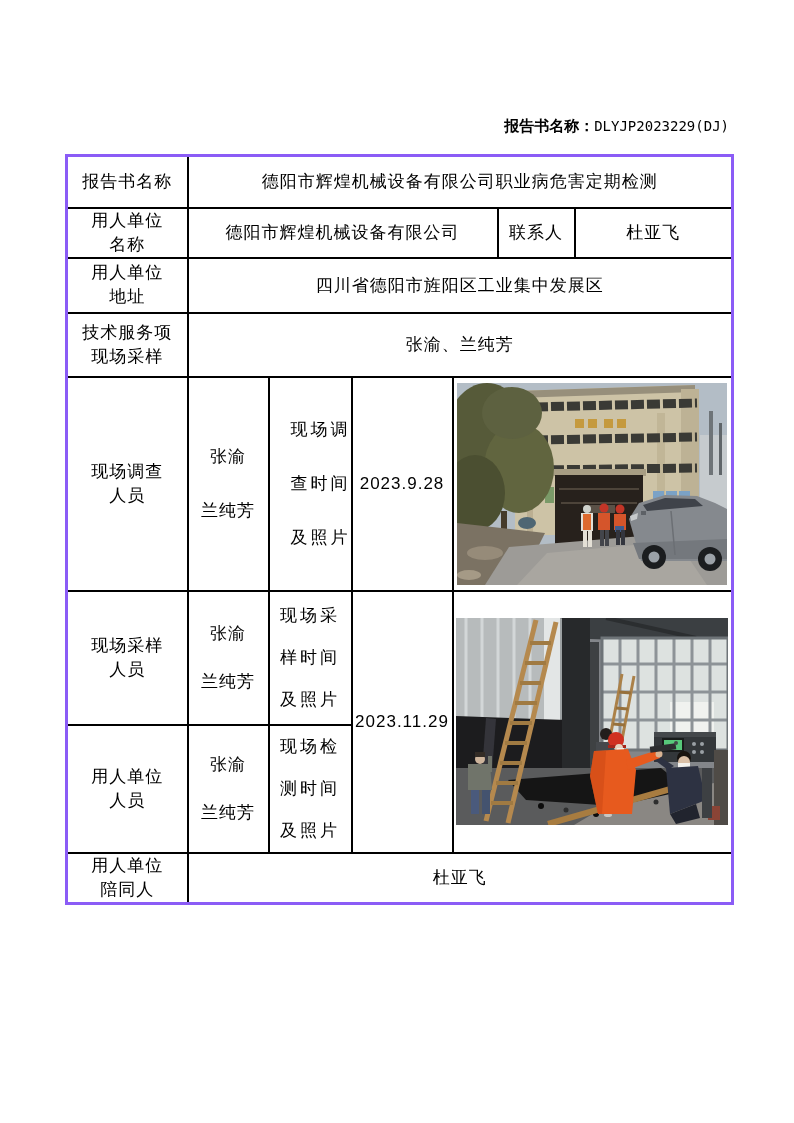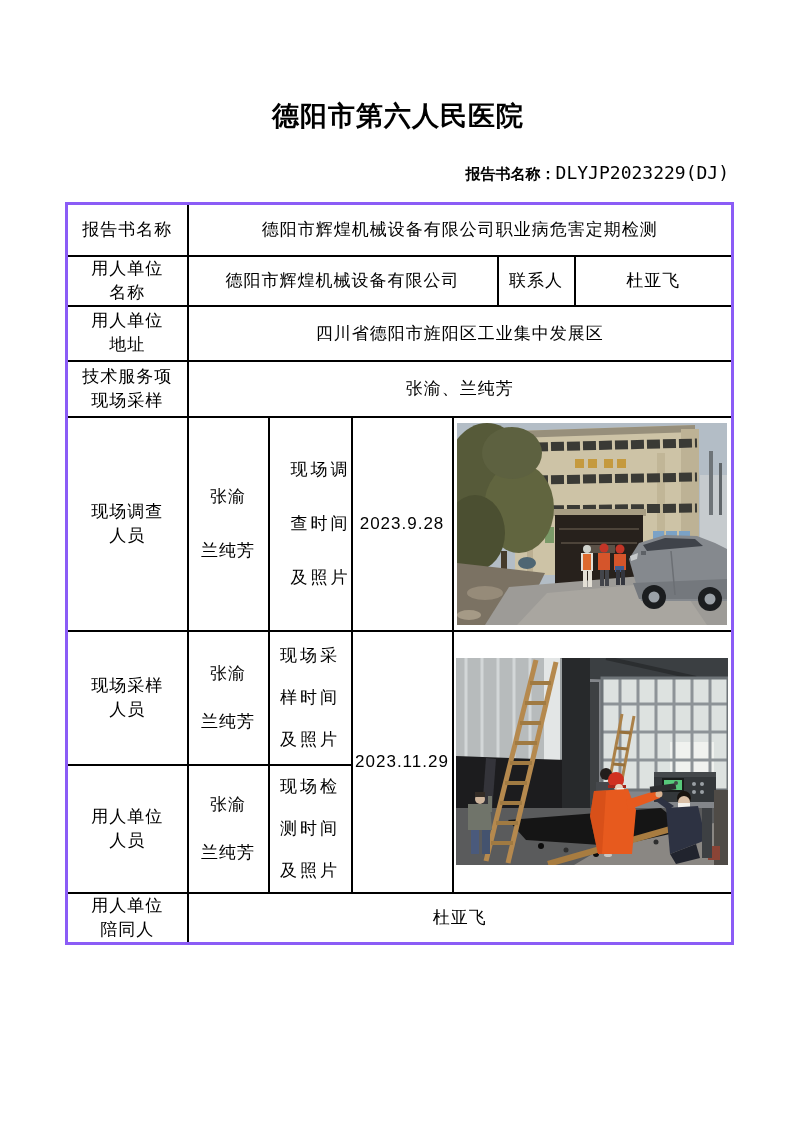--- a/index.html
+++ b/index.html
@@ -11,54 +11,53 @@
     font-family:"Liberation Sans","DejaVu Sans",sans-serif;
     overflow:hidden;
   }
   .content { position:absolute; left:65px; top:94px; width:666px; }
   .title {
     font-size:27px; font-weight:bold; text-align:center;
     line-height:45px; letter-spacing:1px;
   }
   .report-no { text-align:right; font-size:15px; margin-top:23px; margin-right:2px; }
   .rn-label { font-weight:bold; }
-  .rn-value { font-family:"DejaVu Sans Mono","Liberation Mono",monospace; font-size:18px; }
+  .rn-value { font-family:"DejaVu Sans Mono","Liberation Mono",monospace; font-size:14px; }
 
   table.form {
     border-collapse:collapse; table-layout:fixed;
     width:666px; margin-top:18px;
     border:3px solid #8b5cf6;
   }
   table.form td {
     border:2px solid #000;
     text-align:center; vertical-align:middle;
     padding:0; overflow:hidden;
     font-size:17px; letter-spacing:1px;
   }
   td.lbl { font-size:16px; letter-spacing:0.5px; }
   .lbl-line { display:block; line-height:24px; }
   tr.r1 { height:52px; } tr.r2 { height:48px; } tr.r3 { height:55px; }
-  tr.r4 { height:56px;margin-left:28px; } tr.r5 { height:214px; } tr.r6 { height:134px; }
+  tr.r4 { height:64px;margin-left:28px; } tr.r5 { height:214px; } tr.r6 { height:134px; }
   tr.r7 { height:125px; } tr.r8 { height:45px; }
   .stack span { display:block; }
   .names-lg span { line-height:54px; }
   .time-lg  span { line-height:54px; letter-spacing:3px;text-align:right; }
   .names-md span { line-height:48px; }
   .time-md  span { line-height:42px; letter-spacing:3px; }
   td.date { font-size:17px; letter-spacing:0; }
   td.photo-cell { vertical-align:middle; }
   td.photo-cell svg { display:block; margin:0 auto; }
 </style>
 </head>
 <body>
 
 <div class="page">
   <div class="content">
 
-    <div class="title">德阳市第六人民医院</div>
 
     <div class="report-no"><span class="rn-label">报告书名称：</span><span class="rn-value">DLYJP2023229(DJ)</span></div>
 
     <table class="form">
       <colgroup>
         <col style="width:121px">
           <col style="width:81px">
           <col style="width:83px">
         <col style="width:101px">
           <col style="width:45px">

